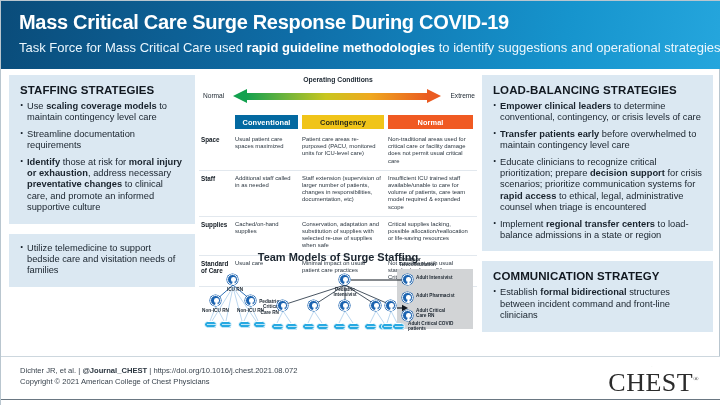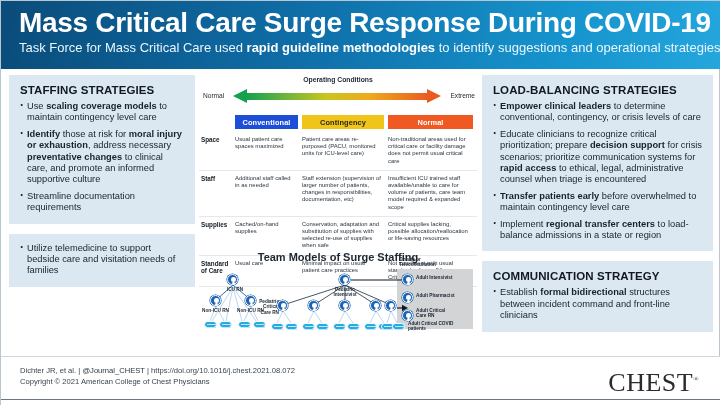--- a/index.html
+++ b/index.html
@@ -18,21 +18,21 @@
   }
 
   
   .header {
     position: absolute; left: 0; top: 0; width: 720px; height: 68px;
     background: linear-gradient(100deg, #0a4c7a 0%, #0f6ea8 42%, #1694cd 78%, #25a6dd 100%);
     padding: 9px 18px 0 18px;
   }
   .header h1 {
     color: #ffffff;
-    font-size: 28px;
+    font-size: 20px;
     font-weight: bold;
     letter-spacing: -0.3px;
     line-height: 25px;
     white-space: nowrap;
   }
   .header .sub {
     color: #eaf6fd;
     font-size: 13px;
     line-height: 14px;
     margin-top: 6px;
@@ -131,21 +131,21 @@
   table.surge thead th { padding: 0 0 3px 0; }
   .hdrpill {
     color: #ffffff;
     font-size: 7.4px;
     font-weight: bold;
     text-align: center;
     padding: 2.5px 0 2.5px 0;
     margin-right: 4px;
     letter-spacing: 0.1px;
   }
-  .hdr-conventional { background: #1d4ed8; }
+  .hdr-conventional { background: #0369a1; }
   .hdr-contingency  { background: #f0c419; color: #2b2b16; }
   .hdr-crisis       { background: #f05a22; }
 
   table.surge tbody td {
     font-size: 5.9px;
     line-height: 7.2px;
     color: #2b3views;
     color: #2b3640;
     padding: 4px 7px 5px 0;
     border-bottom: 1px solid #e2e8ee;
@@ -210,21 +210,21 @@
   
   .footer {
     position: absolute; left: 0; top: 355px; width: 720px; height: 50px;
     background: #ffffff;
     border-top: 1px solid #cdd7de;
   }
   .footer .cite {
     position: absolute; left: 19px; top: 8px;
     font-size: 7.6px; line-height: 11px; color: #3a444e;
   }
-  .footer .cite b { font-weight: normal; color: #2b3640; }
+  .footer .cite b { font-weight: bold; color: #2b3640; }
   .footer .rule {
     position: absolute; left: 0; bottom: 6px; width: 720px; height: 1px;
     background: #6a7782;
   }
   .logo {
     position: absolute; right: 22px; top: 9px;
     height: 30px; display: flex; align-items: center; flex-direction: column;
   }
   .logo .mark { width: 26px; height: 24px; margin-right: 4px; }
   .logo .wordmark {
@@ -244,39 +244,39 @@
     <div class="sub">
       <span>Task Force for Mass Critical Care used </span><b>rapid guideline methodologies</b><span> to identify suggestions and operational strategies</span>
     </div>
   </div>
 
   <div class="col-left">
     <div class="panel">
       <h2>STAFFING STRATEGIES</h2>
       <ul class="bullets">
         <li><span>Use </span><b>scaling coverage models</b><span> to maintain contingency level care</span></li>
+        <li><span>Streamline documentation requirements</span></li>
         <li><b>Identify</b><span> those at risk for </span><b>moral injury or exhaustion</b><span>, address necessary </span><b>preventative changes</b><span> to clinical care, and promote an informed supportive culture</span></li>
-        <li><span>Streamline documentation requirements</span></li>
       </ul>
     </div>
     <div class="gap"></div>
     <div class="panel">
       <ul class="bullets">
         <li><span>Utilize telemedicine to support bedside care and visitation needs of families</span></li>
       </ul>
     </div>
   </div>
 
   <div class="col-right">
     <div class="panel">
       <h2>LOAD-BALANCING STRATEGIES</h2>
       <ul class="bullets">
         <li><b>Empower clinical leaders</b><span> to determine conventional, contingency, or crisis levels of care</span></li>
+        <li><b>Transfer patients early</b><span> before overwhelmed to maintain contingency level care</span></li>
         <li><span>Educate clinicians to recognize critical prioritization; prepare </span><b>decision support</b><span> for crisis scenarios; prioritize communication systems for </span><b>rapid access</b><span> to ethical, legal, administrative counsel when triage is encountered</span></li>
-        <li><b>Transfer patients early</b><span> before overwhelmed to maintain contingency level care</span></li>
         <li><span>Implement </span><b>regional transfer centers</b><span> to load-balance admissions in a state or region</span></li>
       </ul>
     </div>
     <div class="gap"></div>
     <div class="panel">
       <h2>COMMUNICATION STRATEGY</h2>
       <ul class="bullets">
         <li><span>Establish </span><b>formal bidirectional</b><span> structures between incident command and front-line clinicians</span></li>
       </ul>
     </div>

